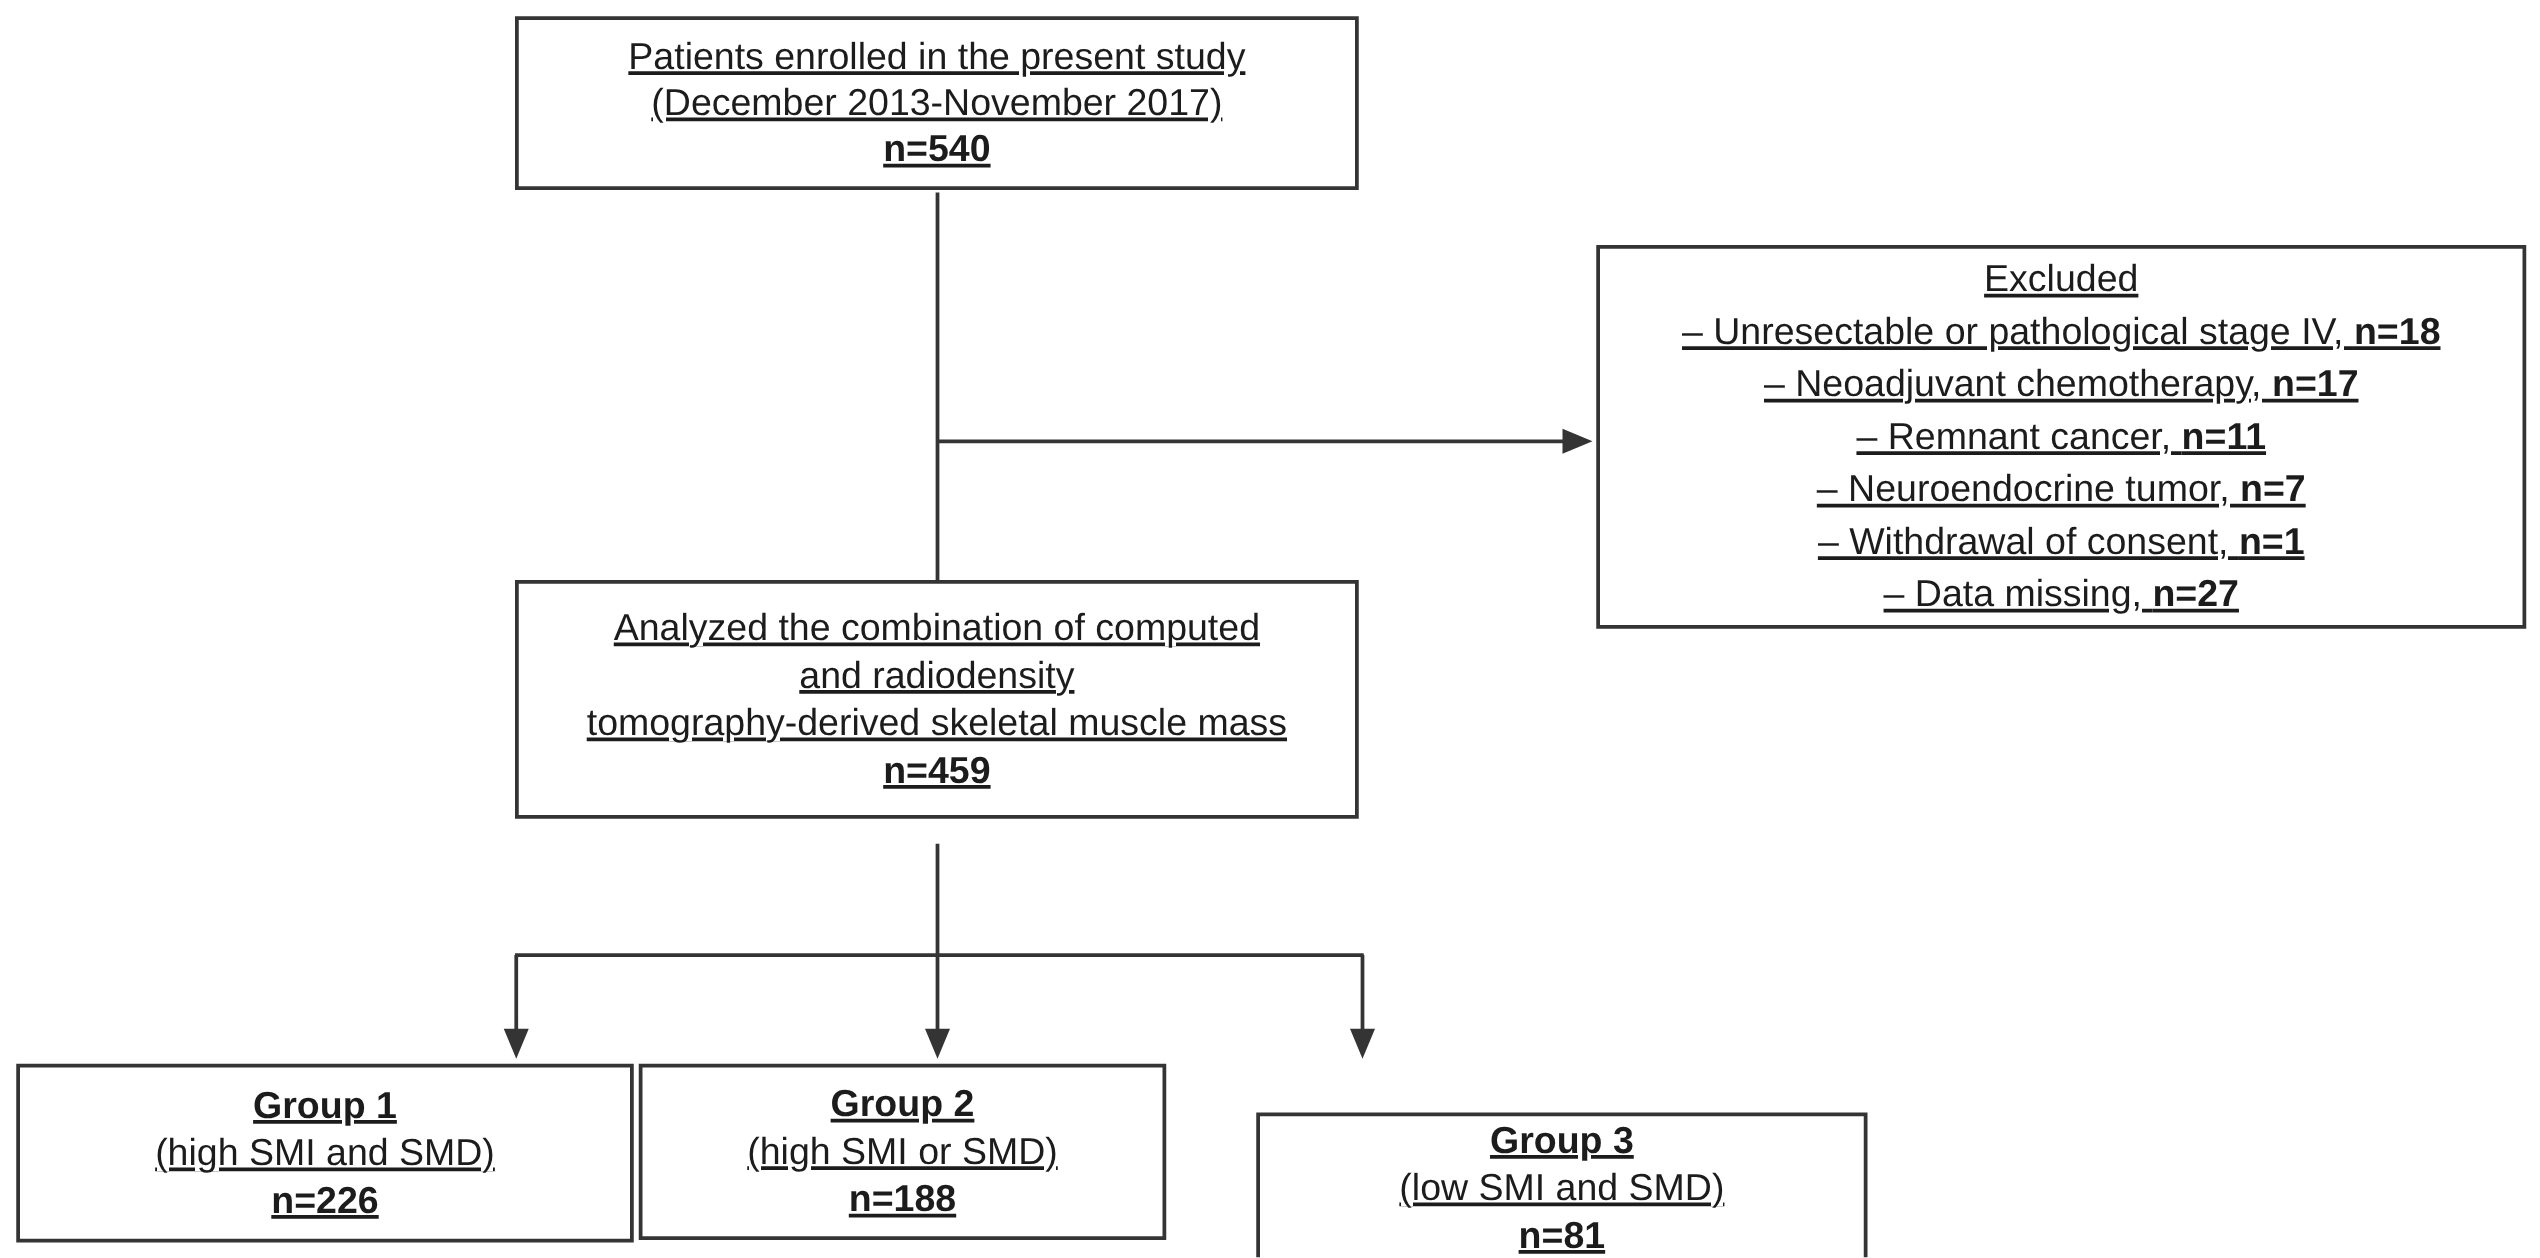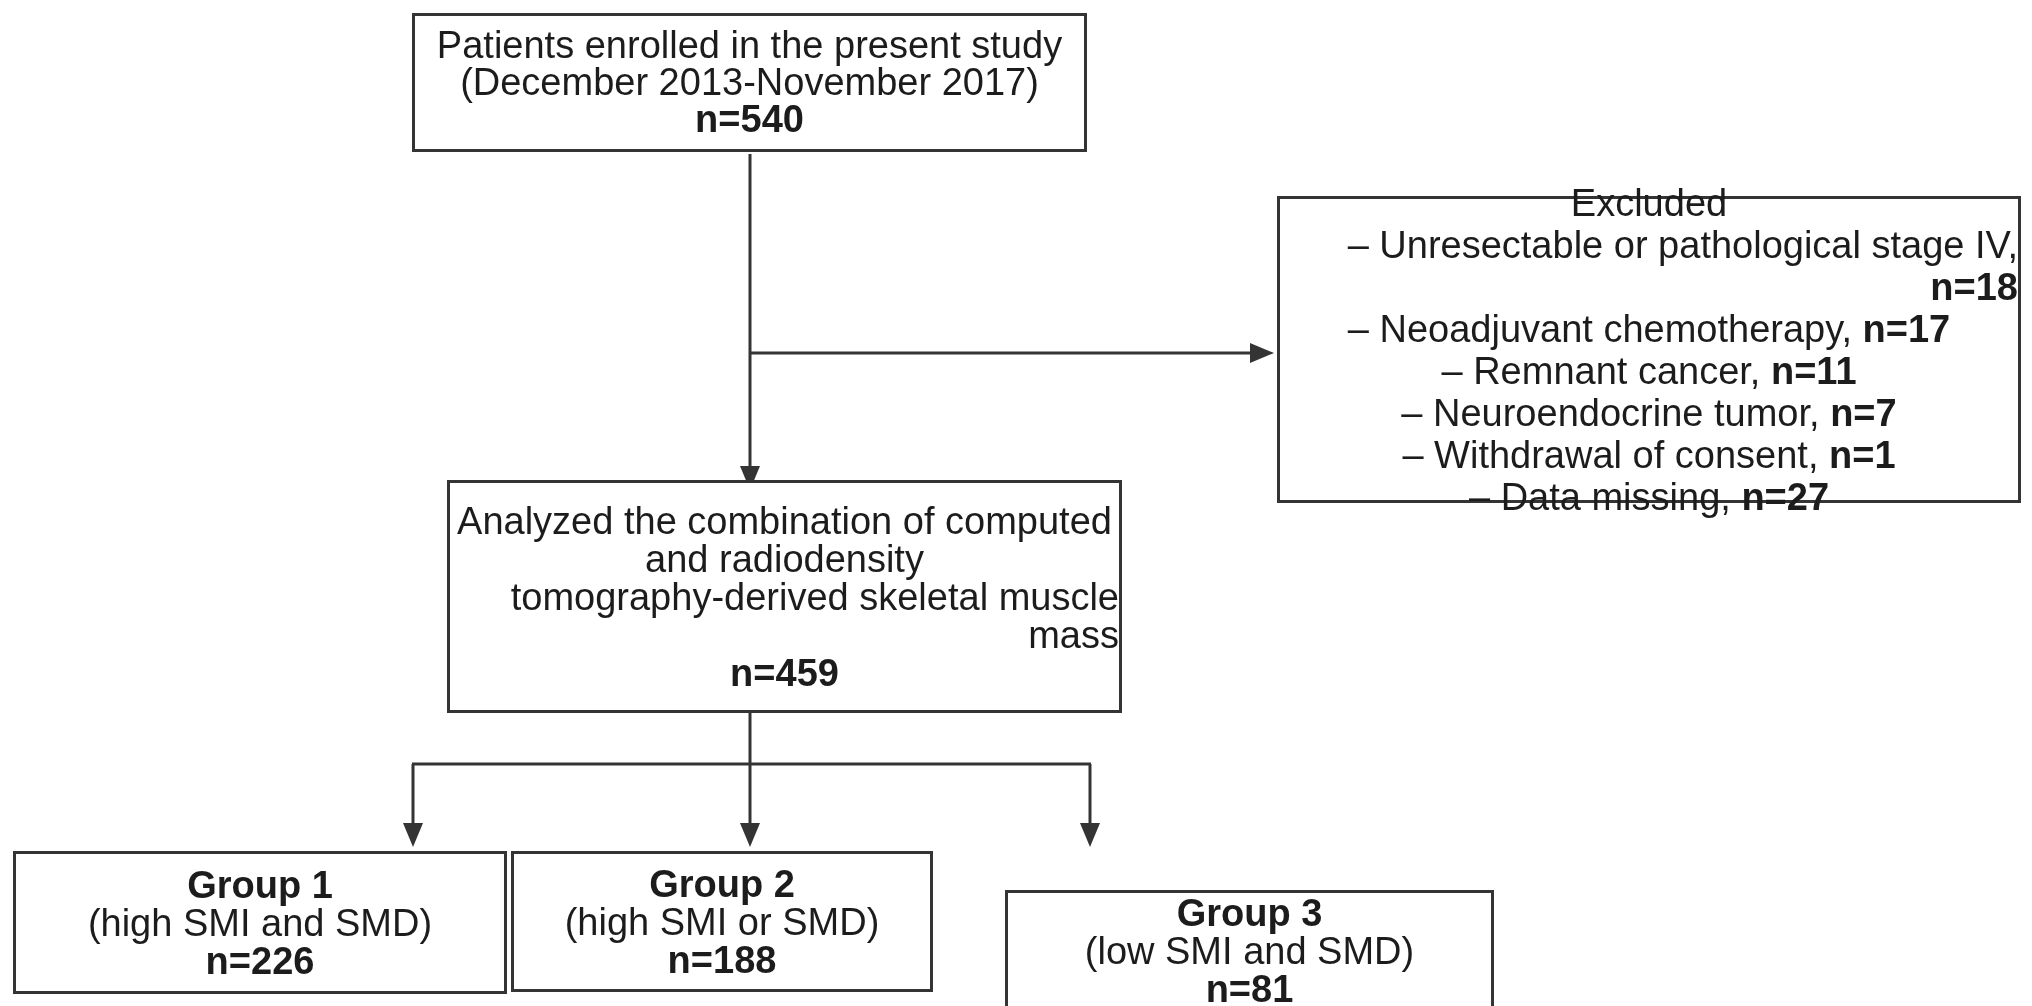--- a/index.html
+++ b/index.html
@@ -19,28 +19,29 @@
     overflow:hidden;
   }
   .box{
     position:absolute;
     border:3px solid var(--line);
     background:var(--bg);
     display:flex;
     flex-direction:column;
     justify-content:center;
     align-items:center;
-    text-align:right;
-    font-size:38px;
+    text-align:left;
+    font-size:30px;
     line-height:38px;
+    text-decoration:underline;
   }
   .box .bold{font-weight:700;}
   #box-enrolled { left:412px; top:13px;  width:675px; height:139px; line-height:37px;}
   #box-excluded { left:1277px;top:196px; width:744px; height:307px; line-height:42px;}
-  #box-analyzed { left:412px; top:480px; width:675px; height:233px; line-height:38px;margin-left:35px;}
+  #box-analyzed { left:412px; top:464px; width:675px; height:191px; line-height:38px;}
   #box-group1   { left:13px;  top:851px; width:494px; height:143px;}
   #box-group2   { left:511px; top:851px; width:422px; height:141px;}
   #box-group3   { left:1005px;top:890px; width:489px; height:121px;}
   #connectors{
     position:absolute;
     left:0; top:0;
     width:2032px;
     height:1006px;
     pointer-events:none;
   }

